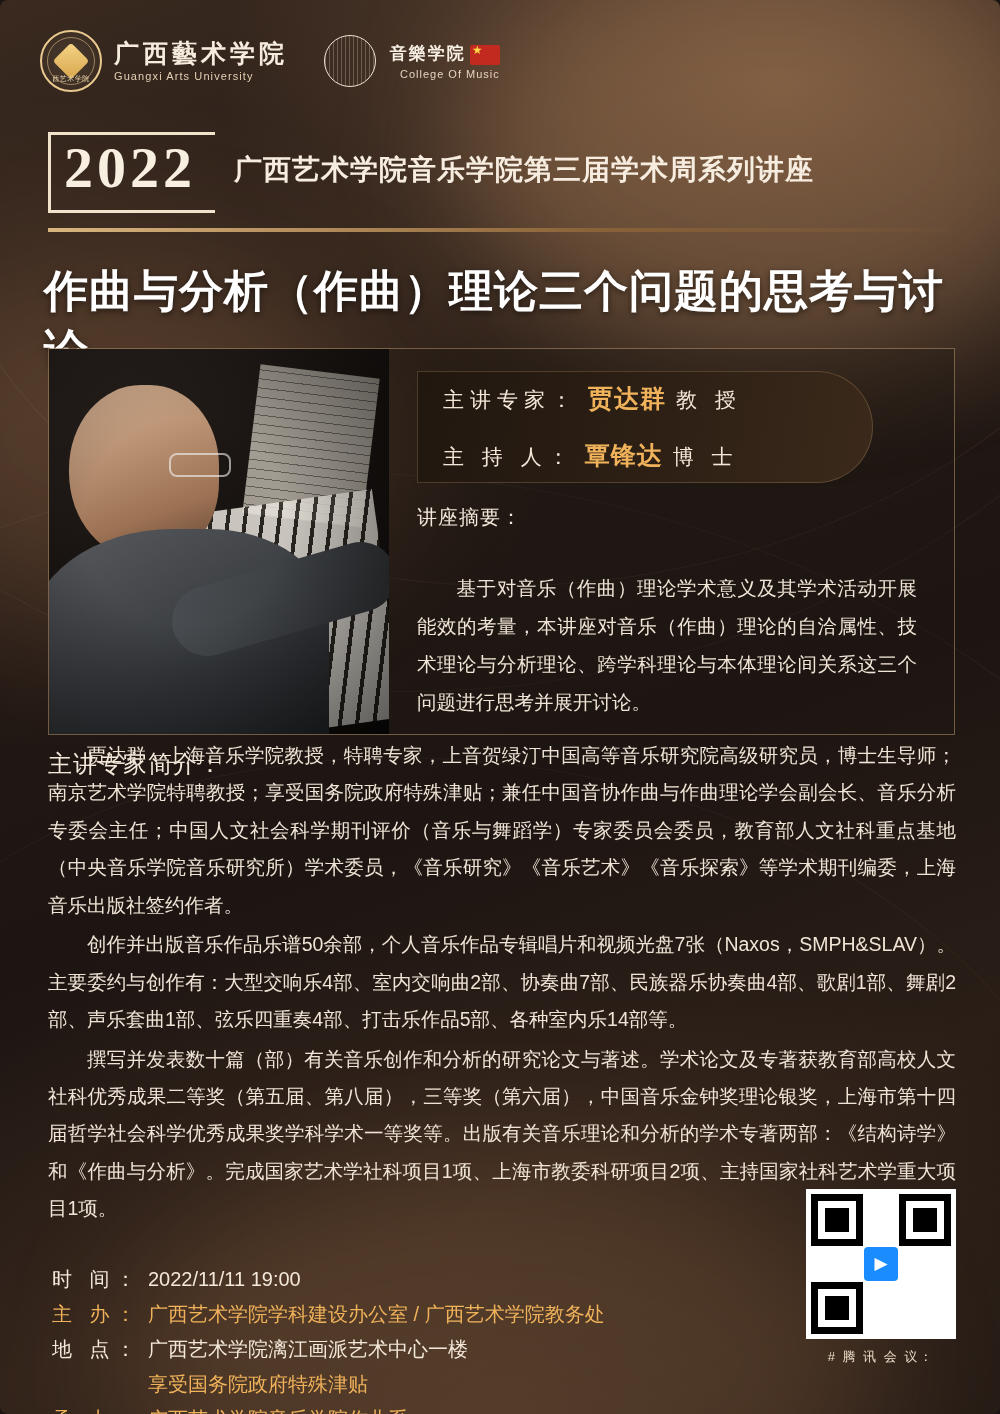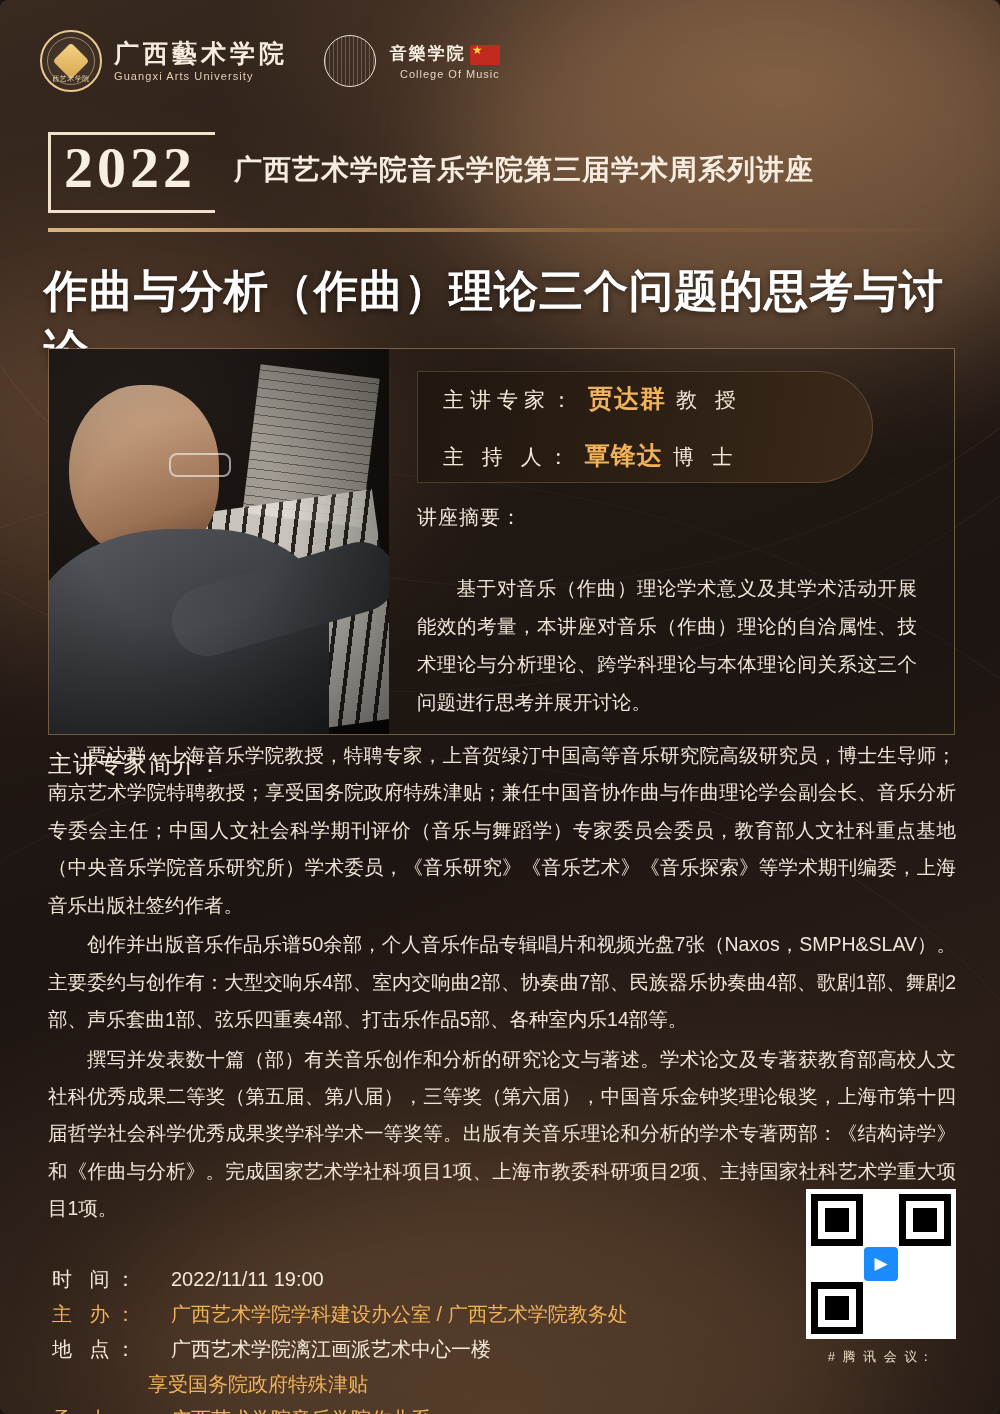--- a/index.html
+++ b/index.html
@@ -148,21 +148,21 @@
   .abs-body{position:absolute;left:28px;top:190px;width:500px;font-size:19.5px;line-height:1.95;color:#f0e5d6;text-align:justify;margin-top:30px;}
   .abs-body .ind{display:inline-block;width:2em;}
 
   
   .bio-head{position:absolute;left:48px;top:748px;font-size:24px;color:#f3e9db;letter-spacing:1px;font-family:Liberation Mono, monospace;}
   .bio{position:absolute;left:48px;top:737px;width:908px;font-size:19.5px;line-height:1.92;color:#efe4d5;text-align:justify;}
   .bio p{margin:0 0 2px 0;text-indent:2em;}
 
   
   .info{position:absolute;left:52px;top:1262px;font-size:20px;color:#f3e8d9;line-height:1.75;}
-  .info .line{display:flex;gap:23px;}
+  .info .line{display:flex;}
   .info .k{width:96px;letter-spacing:6px;color:#f3e8d9;}
   .info .v{flex:1;}
   .info .host{color:#f0b25a;}
   .info .sub{margin-left:96px;color:#f0b25a;}
 
   
   .qrwrap{position:absolute;right:44px;bottom:48px;width:150px;text-align:center;}
   .qr{
     width:150px;height:150px;background:#fff;position:relative;
     background-image:

